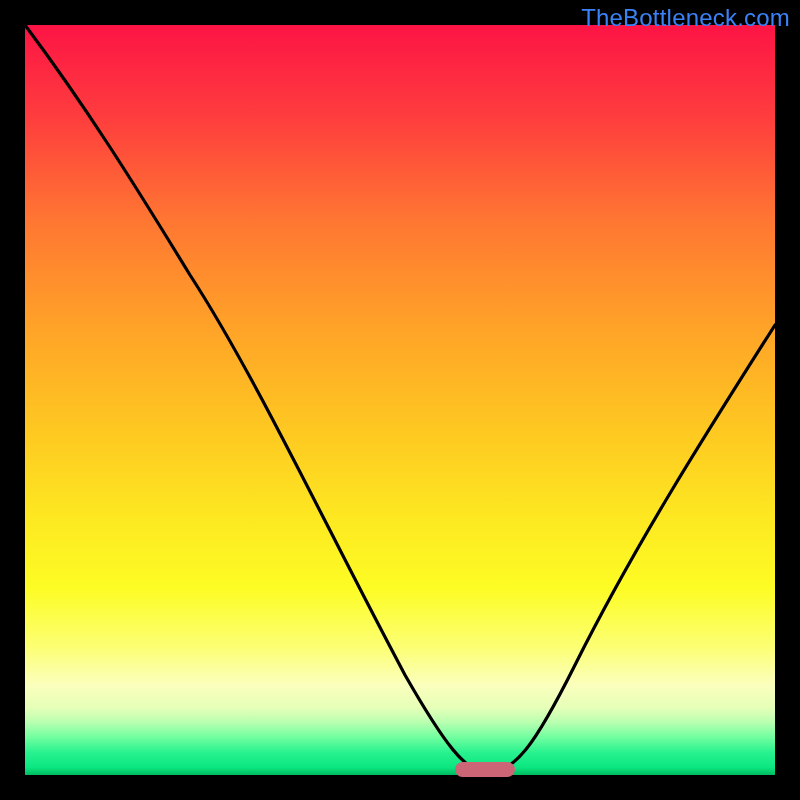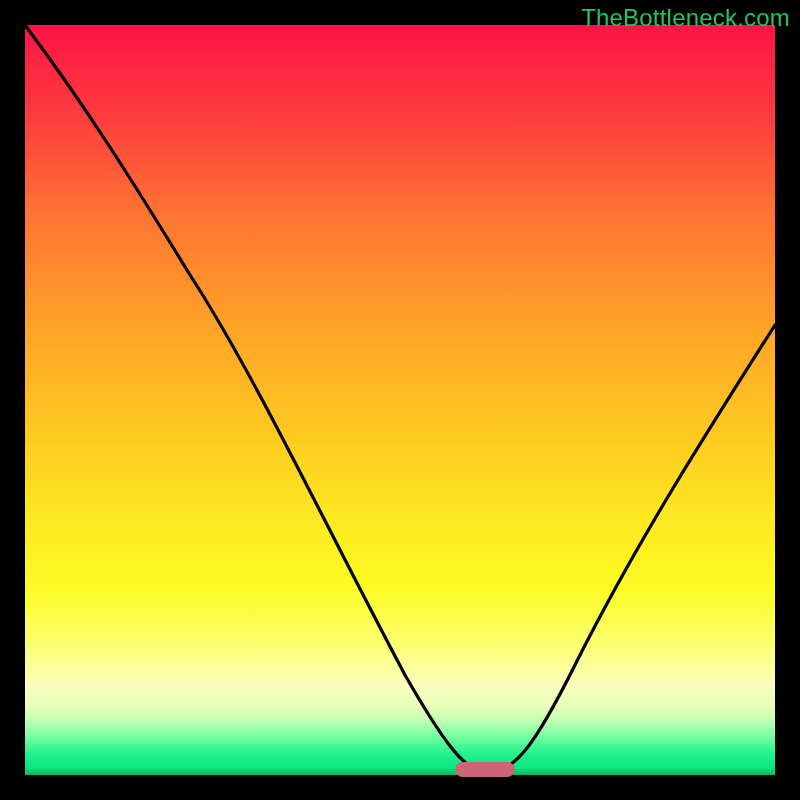--- a/index.html
+++ b/index.html
@@ -50,21 +50,21 @@
   }
   .marker {
     position: absolute;
     background: #cc6677;
     border-radius: 8px;
   }
   .watermark {
     position: absolute;
     top: 4px;
     right: 10px;
-    color: #22c55e;
+    color: #3b82f6;
     font-family: Arial, Helvetica, sans-serif;
     font-size: 24px;
     letter-spacing: 0.2px;
   }
 </style>
 </head>
 <body>
 
 <div class="stage">
 

